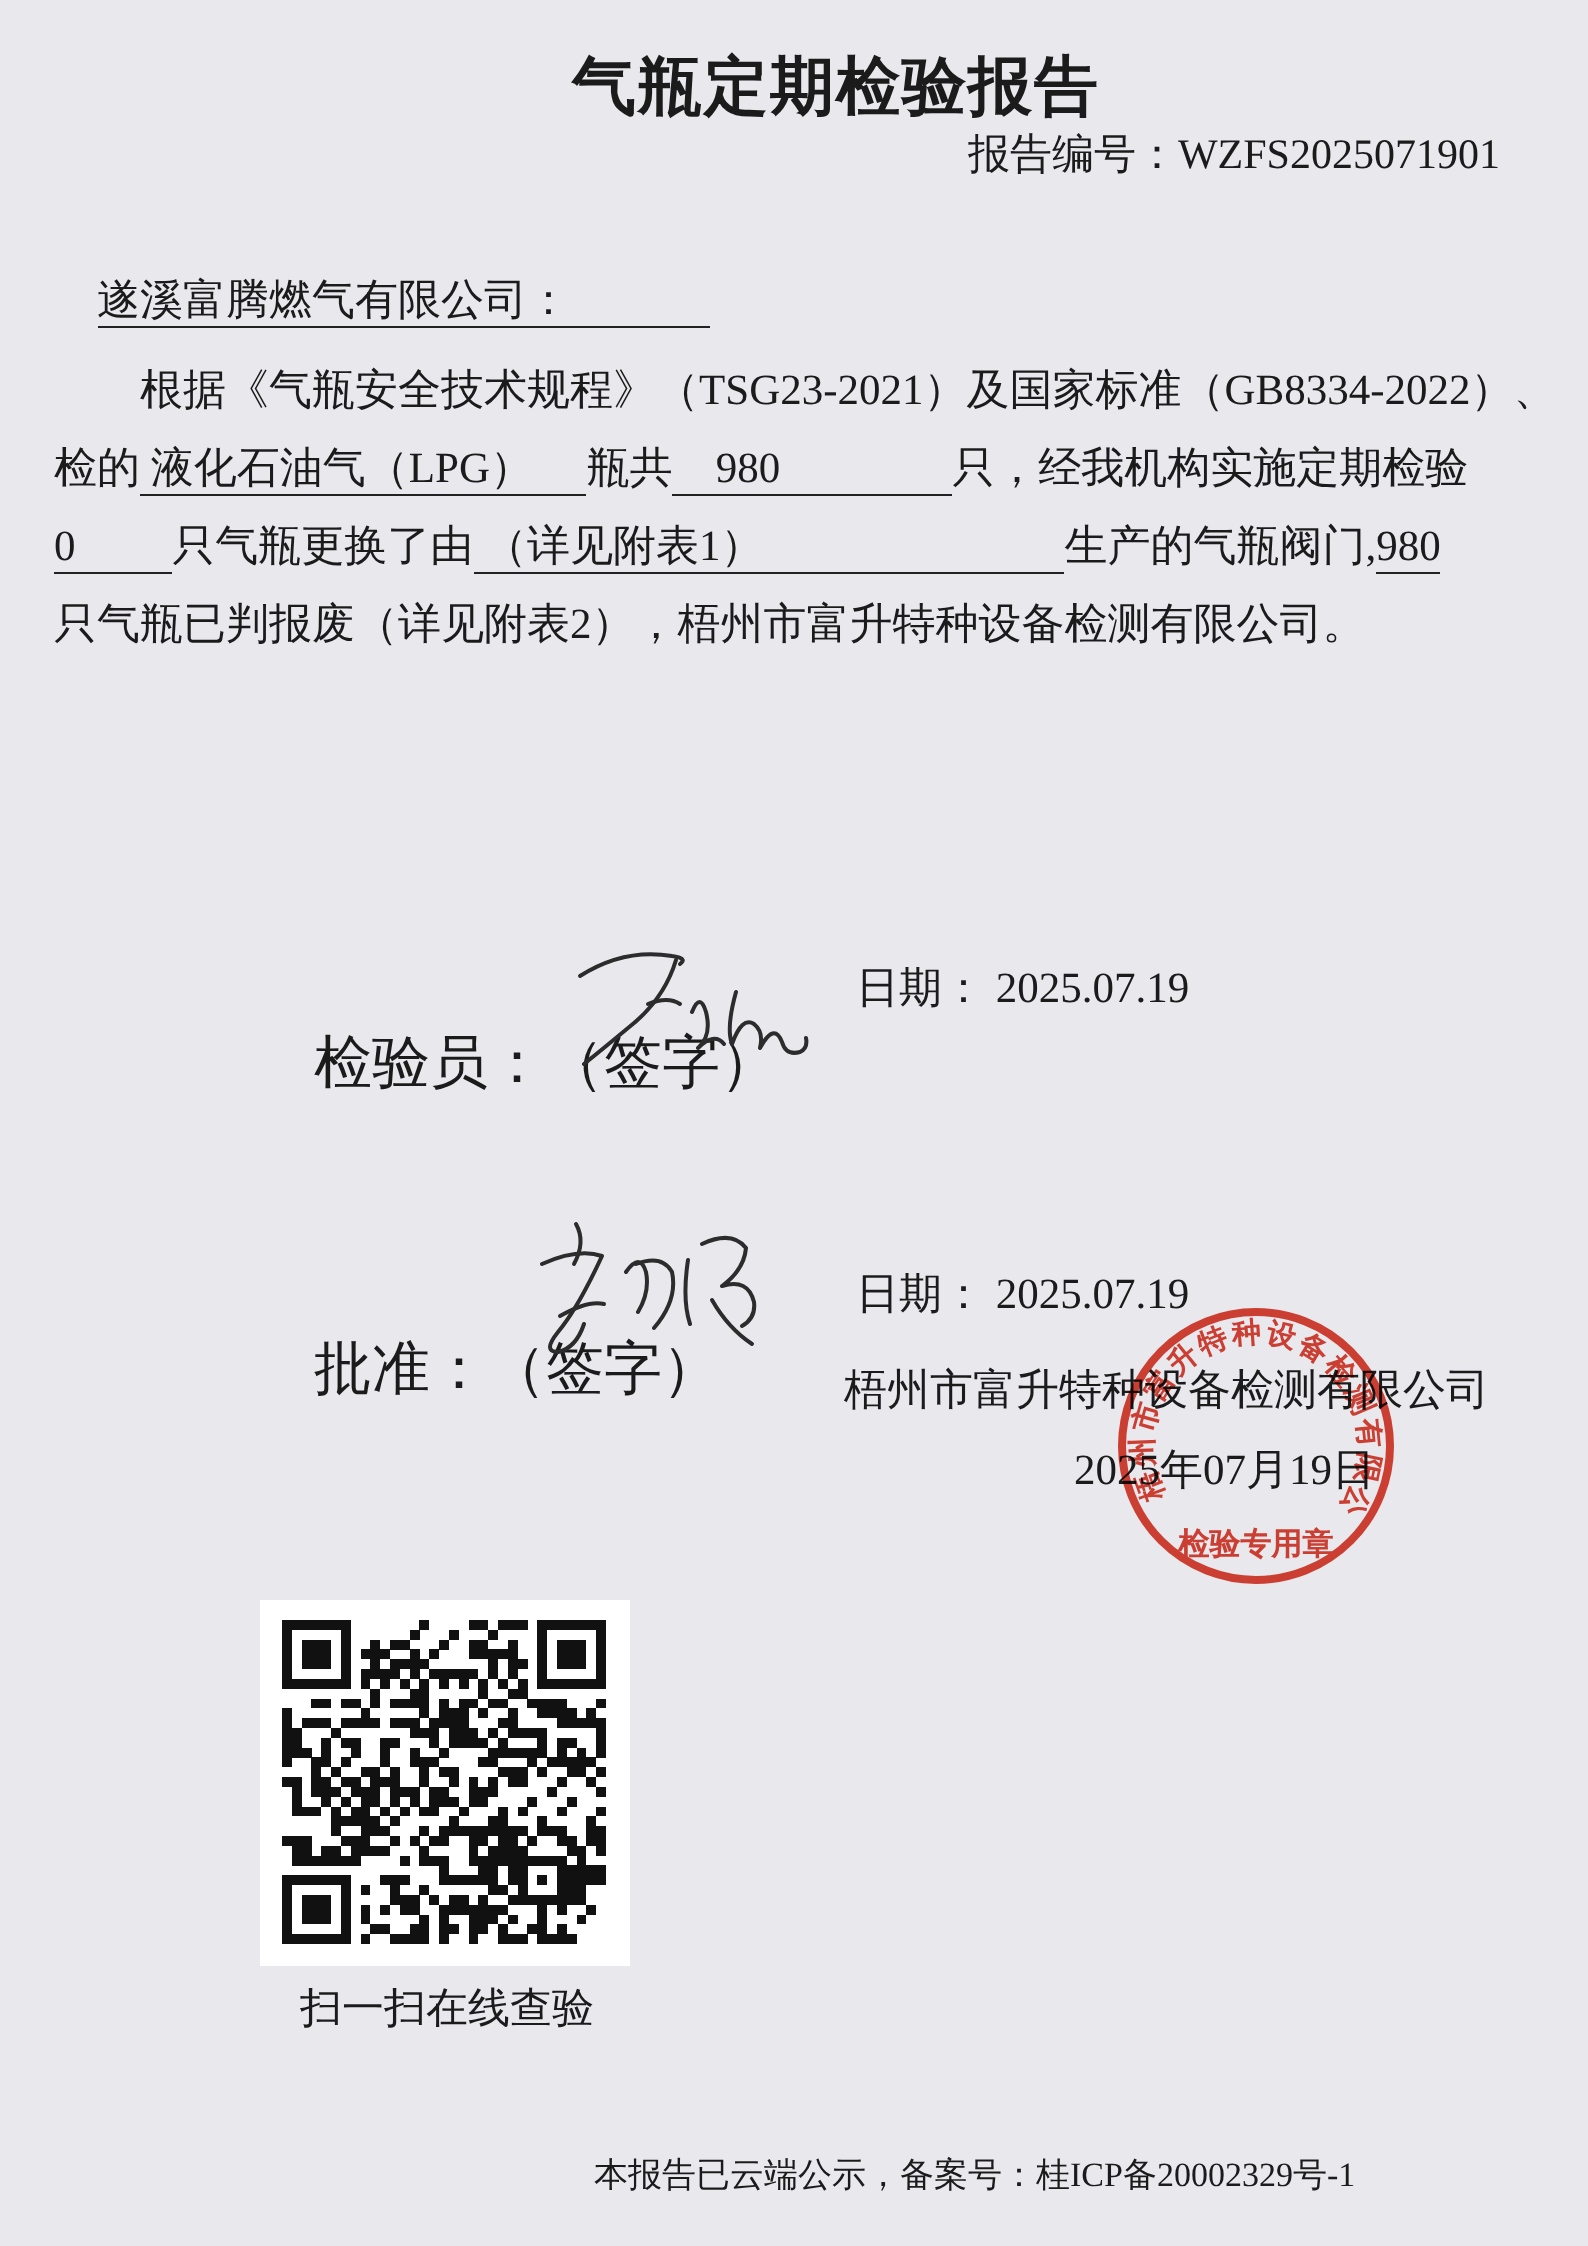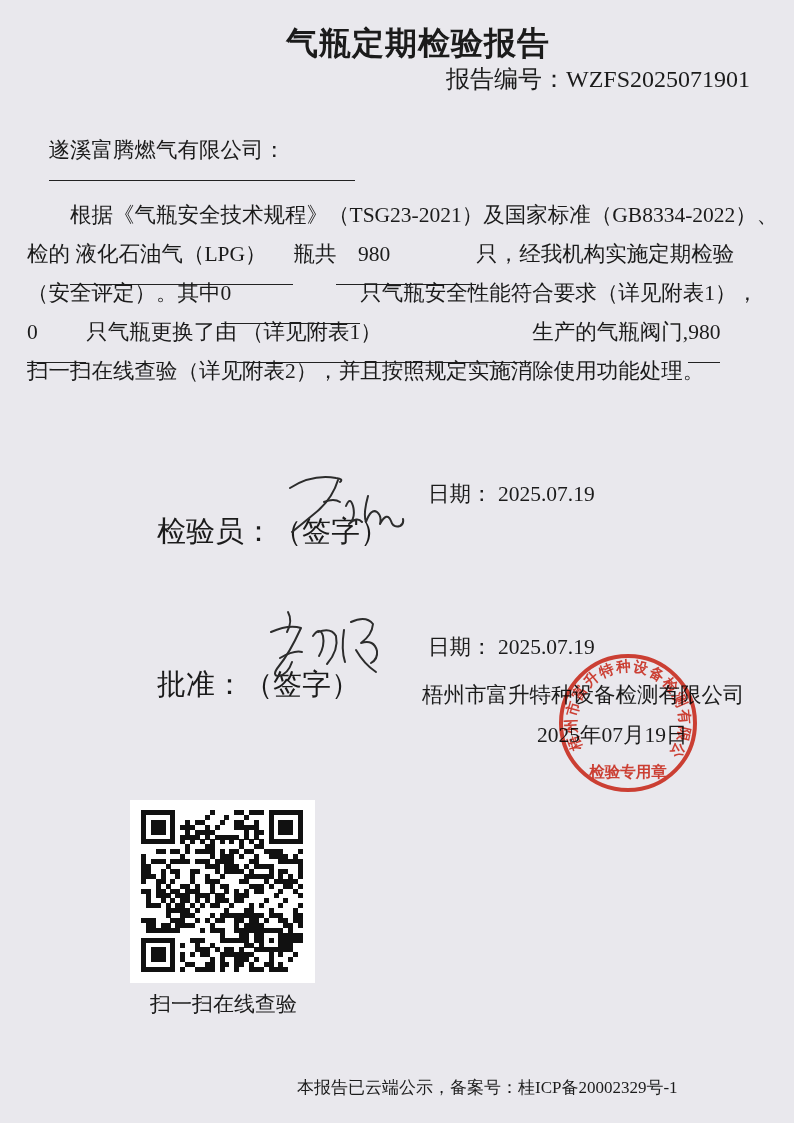--- a/index.html
+++ b/index.html
@@ -10,31 +10,30 @@
     font-family:"Liberation Serif","DejaVu Serif",serif;
     color:#1b1b1b;
     overflow:hidden;
   }
   .doc-title{
     position:absolute;top:22px;left:0;width:772px;
     text-align:center;font-size:32px;font-weight:bold;letter-spacing:1px;padding-left:32px;
   }
   .report-no{
     position:absolute;top:63px;right:44px;
-    font-size:24px;white-space:pre;
+    font-size:21px;white-space:pre;
   }
   .addressee{
     position:absolute;top:110px;left:27px;
     font-size:21.5px;white-space:pre;
   }
-  .u{border-bottom:1.6px solid #222;padding-bottom:18px;}
+  .u{border-bottom:1.6px solid #222;padding-bottom:1px;}
   .body-paragraph{
     position:absolute;top:180px;left:27px;width:745px;
     font-size:21.5px;
-    margin-top:20px;
   }
   .body-line{height:39px;line-height:30px;white-space:pre;}
   .sig-row{position:absolute;font-size:29px;white-space:pre;}
   .sig-svg{position:absolute;}
   .date-text{position:absolute;font-size:21.5px;white-space:pre;}
   .org-name{position:absolute;top:680px;left:422px;font-size:21.5px;white-space:pre;}
   .org-date{position:absolute;top:720px;left:537px;font-size:21.5px;white-space:pre;}
   .stamp{
     position:absolute;left:554px;top:649px;width:148px;height:148px;
     mix-blend-mode:multiply;opacity:.92;
@@ -57,23 +56,22 @@
 
   <div class="report-no">报告编号：WZFS2025071901</div>
 
   <div class="addressee">
     <span class="u">遂溪富腾燃气有限公司：　　　 </span>
   </div>
 
   <div class="body-paragraph">
       <div class="body-line"><span>　　根据《气瓶安全技术规程》（TSG23-2021）及国家标准（GB8334-2022）、</span></div>
       <div class="body-line"><span>检的</span><span class="u"> 液化石油气（LPG）　 </span><span>瓶共</span><span class="u">　980　　　　</span><span>只，经我机构实施定期检验</span></div>
-      <div class="body-line"><span>（安全评定）。其中</span><span class="u">0　　　　　　</span><span>只气瓶安全性能符合要求（详见附表1），</span></div>
       <div class="body-line"><span class="u">0　　 </span><span>只气瓶更换了由</span><span class="u"> （详见附表1）　　　　　　　</span><span>生产的气瓶阀门,</span><span class="u">980</span></div>
-      <div class="body-line"><span>扫一扫在线查验（详见附表2），并且按照规定实施消除使用功能处理。</span></div>
+      <div class="body-line"><span>只气瓶已判报废（详见附表2），梧州市富升特种设备检测有限公司。</span></div>
     </div>
 
   <div class="sig-row" style="top:479px;left:128px;">
     <span>检验员：（签字）</span>
   </div>
   <svg class="sig-svg" style="left:284px;top:466px;" width="122" height="74" viewBox="0 0 122 74">
     <g fill="none" stroke="#2c2c2c" stroke-width="2" stroke-linecap="round" stroke-linejoin="round">
       <path d="M6,22 Q28,8 52,12 Q60,13 56,16"></path>
       <path d="M54,14 Q48,34 30,48 Q18,58 8,66"></path>
       <path d="M40,36 q10,-4 16,0"></path>

